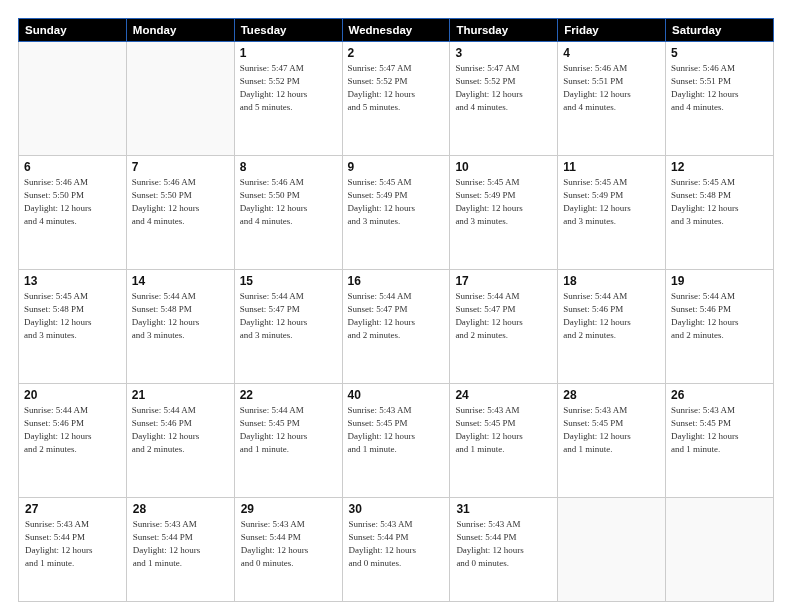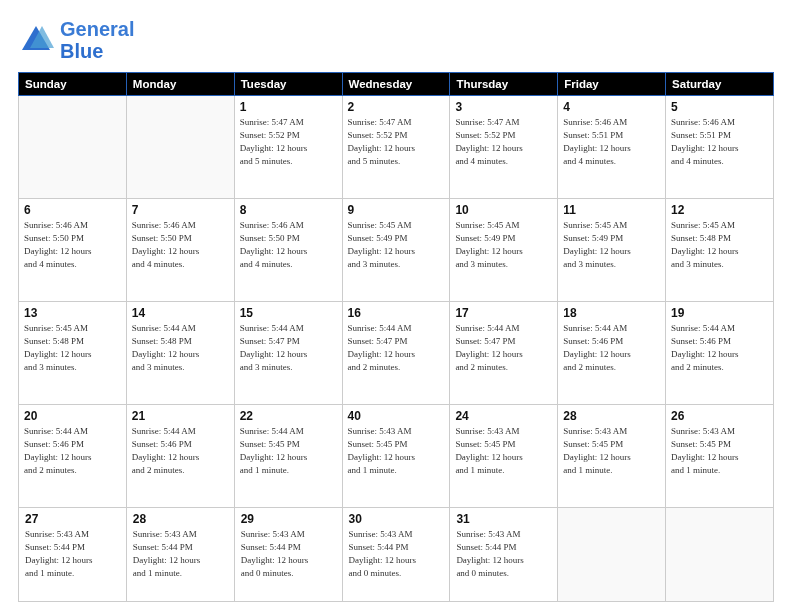--- a/index.html
+++ b/index.html
@@ -96,36 +96,20 @@
       font-size: 9px;
       color: #333;
       line-height: 1.45;
       font-family: Liberation Serif, serif;
     }
   </style>
 </head>
 <body>
 
 <div class="page">
-  <div class="header">
-    <div class="logo">
-      <svg class="logo-icon" viewBox="0 0 36 36">
-        <polygon points="18,4 32,28 4,28" fill="#2e6fce"></polygon>
-        <polygon points="24,4 36,26 12,26" fill="#4a9fd4" opacity="0.7"></polygon>
-      </svg>
-      <div class="logo-text">
-        <div><span>General</span></div>
-        <div style="color:#2e6fce">Blue</div>
-      </div>
-    </div>
-    <div class="title-area">
-      <div class="month-title"></div>
-      <div class="subtitle"></div>
-    </div>
-  </div>
 
   <table class="calendar">
     <thead>
       <tr id="weekday-header">
           <th>Sunday</th>
           <th>Monday</th>
           <th>Tuesday</th>
           <th>Wednesday</th>
           <th>Thursday</th>
           <th>Friday</th>

